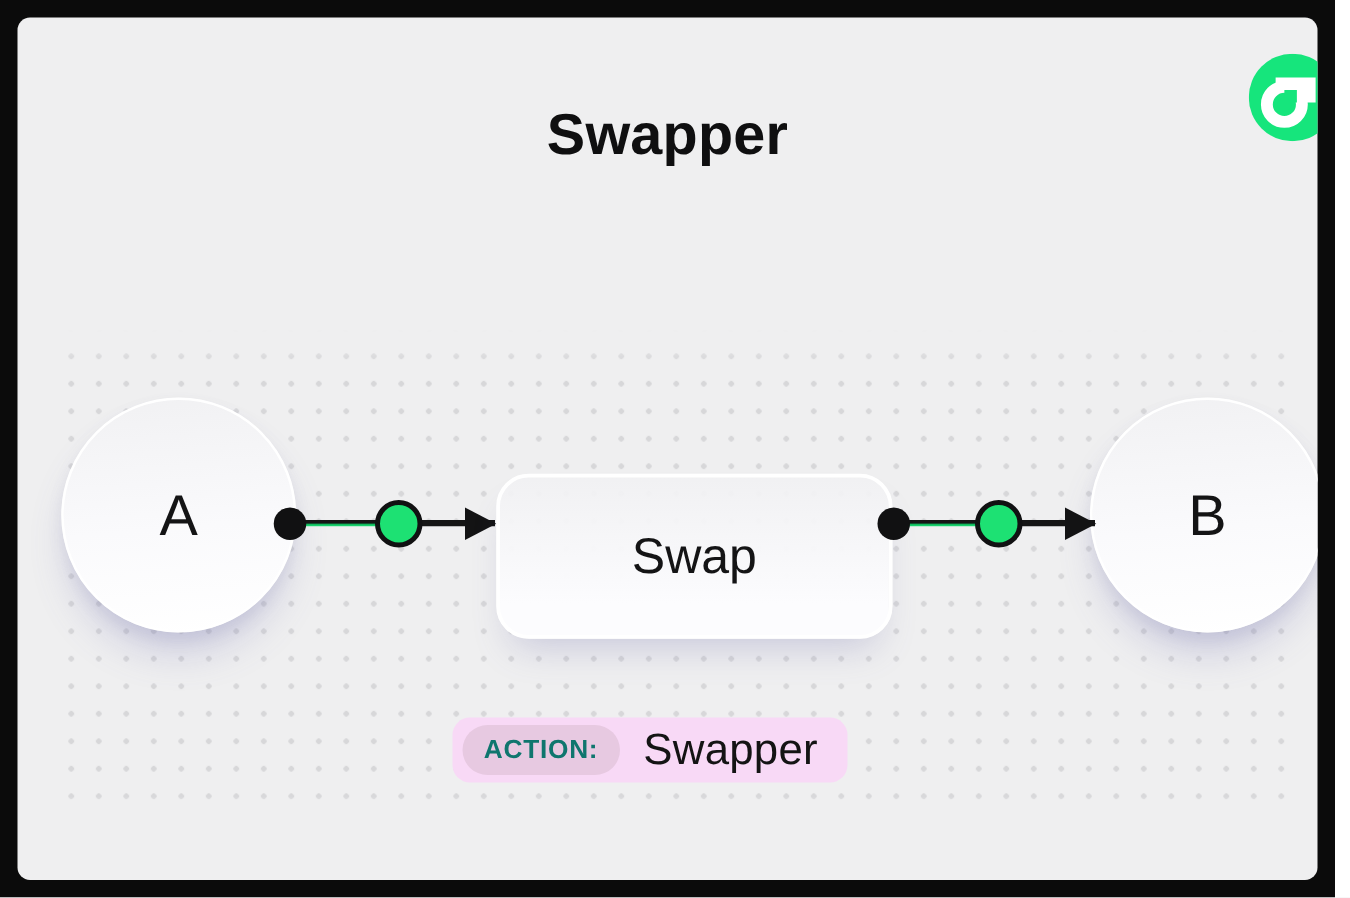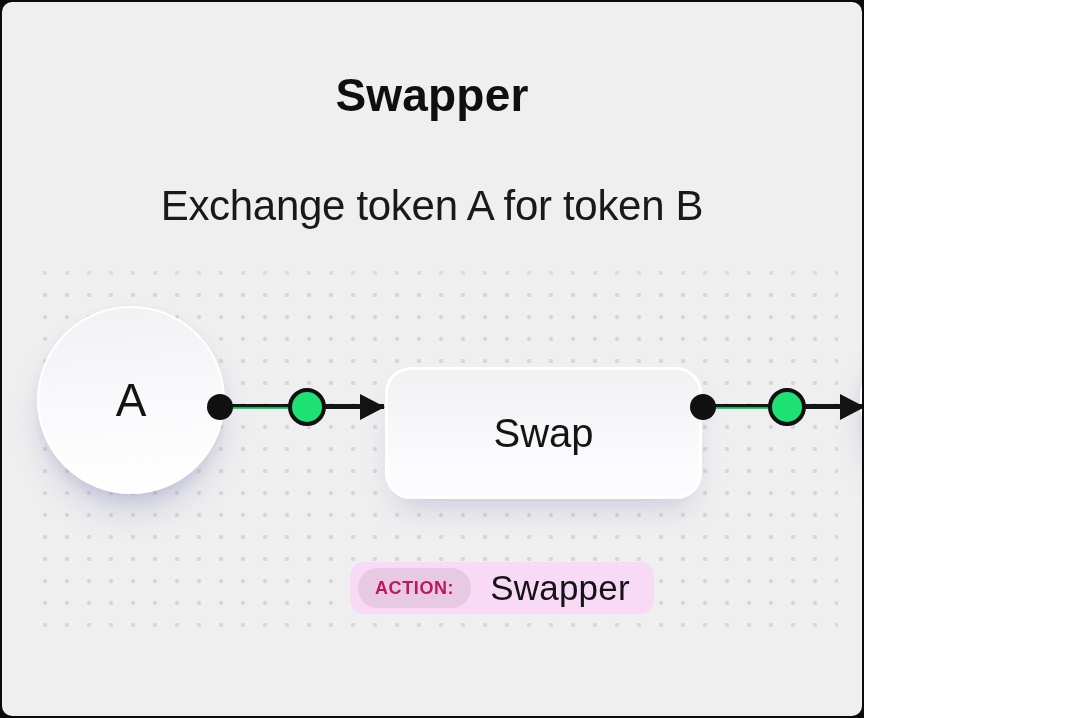--- a/index.html
+++ b/index.html
@@ -2,23 +2,23 @@
 <html><head>
 <meta charset="utf-8">
 <style>
   * { box-sizing: border-box; margin: 0; padding: 0; }
   body {
     width: 1080px; height: 718px;
     font-family: "Liberation Sans", "DejaVu Sans", sans-serif;
     background: #ffffff;
   }
   .frame {
-    width: 864px; height: 718px;
+    width: 1068px; height: 718px;
     background: #0b0b0b;
-    padding: 2px;
+    padding: 14px;
   }
   .canvas {
     position: relative;
     width: 100%; height: 100%;
     background: #efeff0;
     border-radius: 10px;
     overflow: hidden;
   }
   
   .dots {
@@ -112,39 +112,38 @@
     border-radius: 14px;
     background: #f8d9f6;
     z-index: 2;
   }
   .action-label {
     height: 40px;
     display: flex; align-items: center;
     padding: 0 17px;
     border-radius: 999px;
     background: #e7c9e1;
-    font-size: 18px; font-weight: 600;
+    font-size: 21px; font-weight: 600;
     letter-spacing: 0.6px;
-    color: #be185d;
+    color: #0f766e;
   }
   .action-value {
     font-size: 35px; font-weight: 400; color: #141414;
     letter-spacing: 0.2px;
   }
 </style>
 </head>
 <body>
 
 <div class="frame">
   <div class="canvas">
 
     <div class="dots"></div>
 
     <h1 class="page-title">Swapper</h1>
-    <div class="page-subtitle">Exchange token A for token B</div>
 
     <svg class="flow-logo" viewBox="0 0 70 70" aria-hidden="true">
       <circle cx="35" cy="35" r="35" fill="#16e57c"></circle>
       <circle cx="28.5" cy="40.5" r="14" fill="none" stroke="#ffffff" stroke-width="9.5"></circle>
       <rect x="21.5" y="19" width="32" height="10" fill="#ffffff"></rect>
       <rect x="38.5" y="29" width="15" height="10" fill="#ffffff"></rect>
       <rect x="28.5" y="29" width="10" height="10" fill="#16e57c"></rect>
       <circle cx="28.5" cy="40.5" r="5.5" fill="#16e57c"></circle>
     </svg>
 

